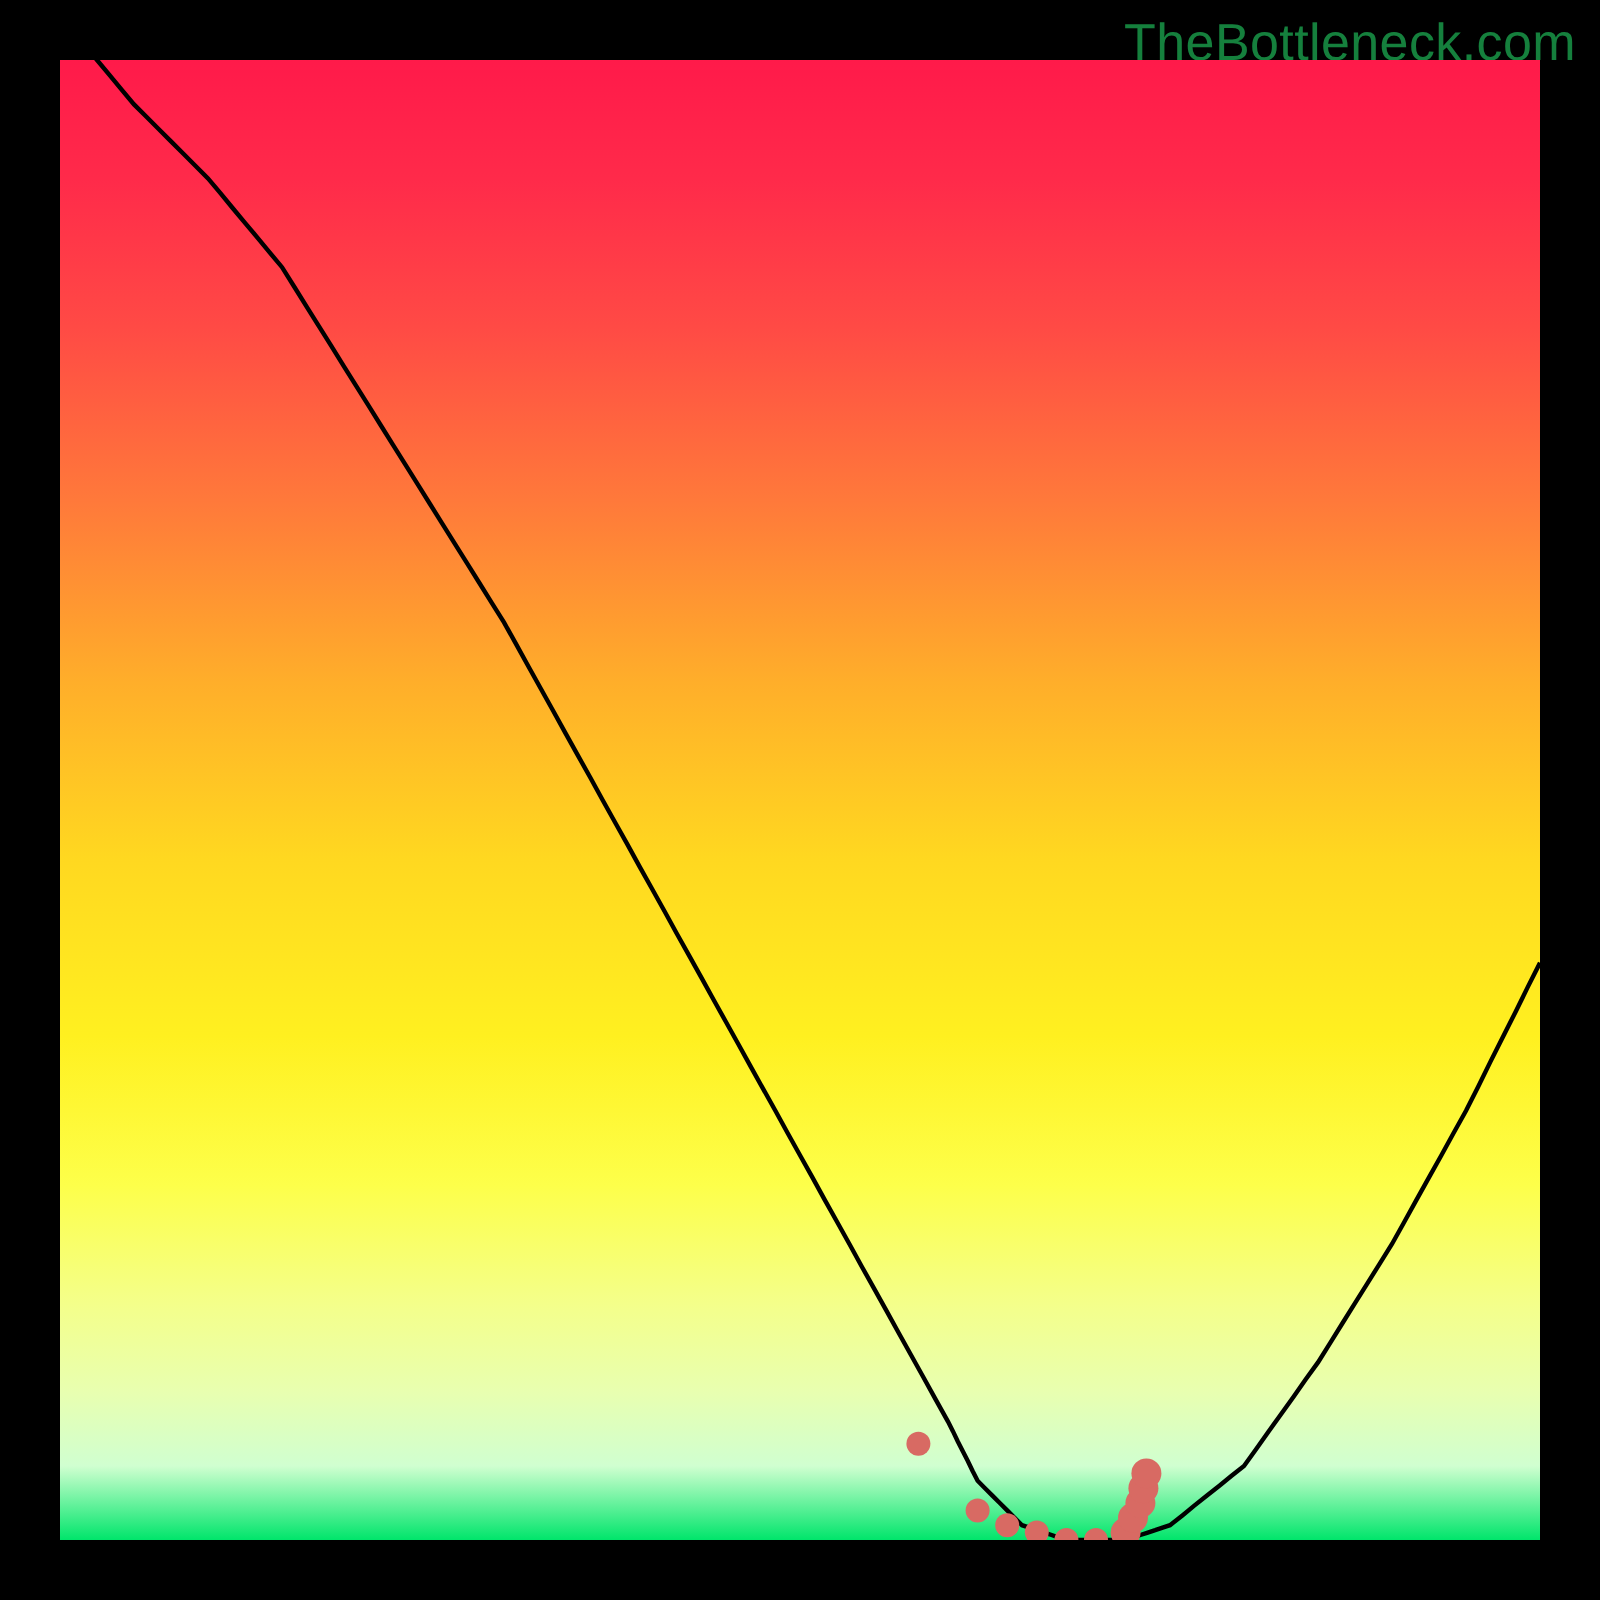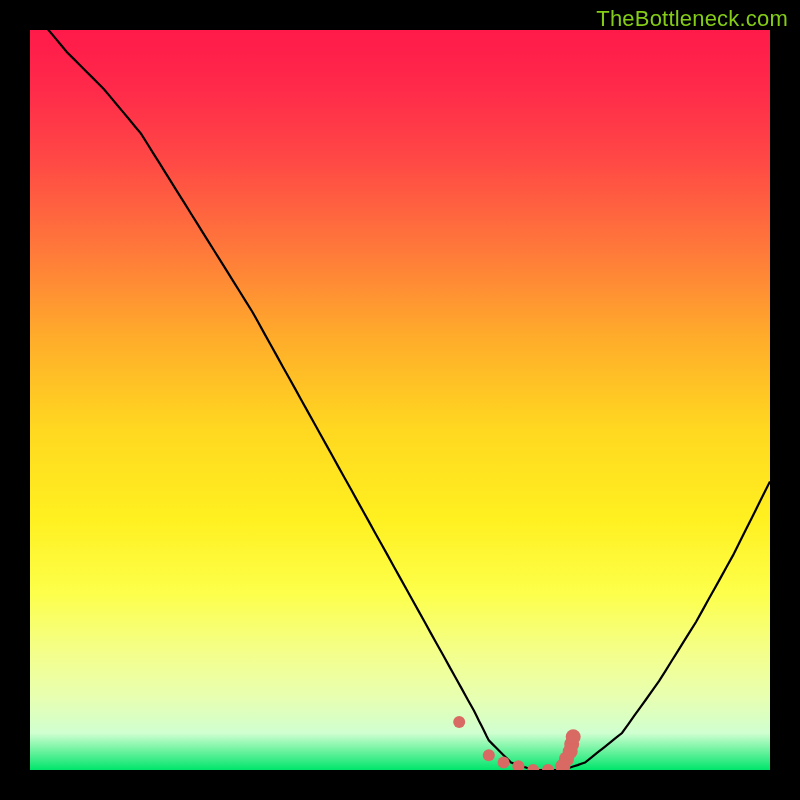--- a/index.html
+++ b/index.html
@@ -1,22 +1,22 @@
 <!DOCTYPE html>
 <html><head>
 <meta charset="utf-8">
 <style>
   * { margin: 0; padding: 0; box-sizing: border-box; }
   body { width: 800px; height: 800px; background: #000; position: relative; font-family: Arial, sans-serif; }
   .attribution {
     position: absolute;
     top: 6px;
     right: 12px;
-    color: #84cc16;
-    font-size: 22px;
+    color: #15803d;
+    font-size: 26px;
     font-weight: 500;
     letter-spacing: 0.2px;
   }
   .plot-area {
     position: absolute;
     left: 30px;
     top: 30px;
     width: 740px;
     height: 740px;
     overflow: hidden;

